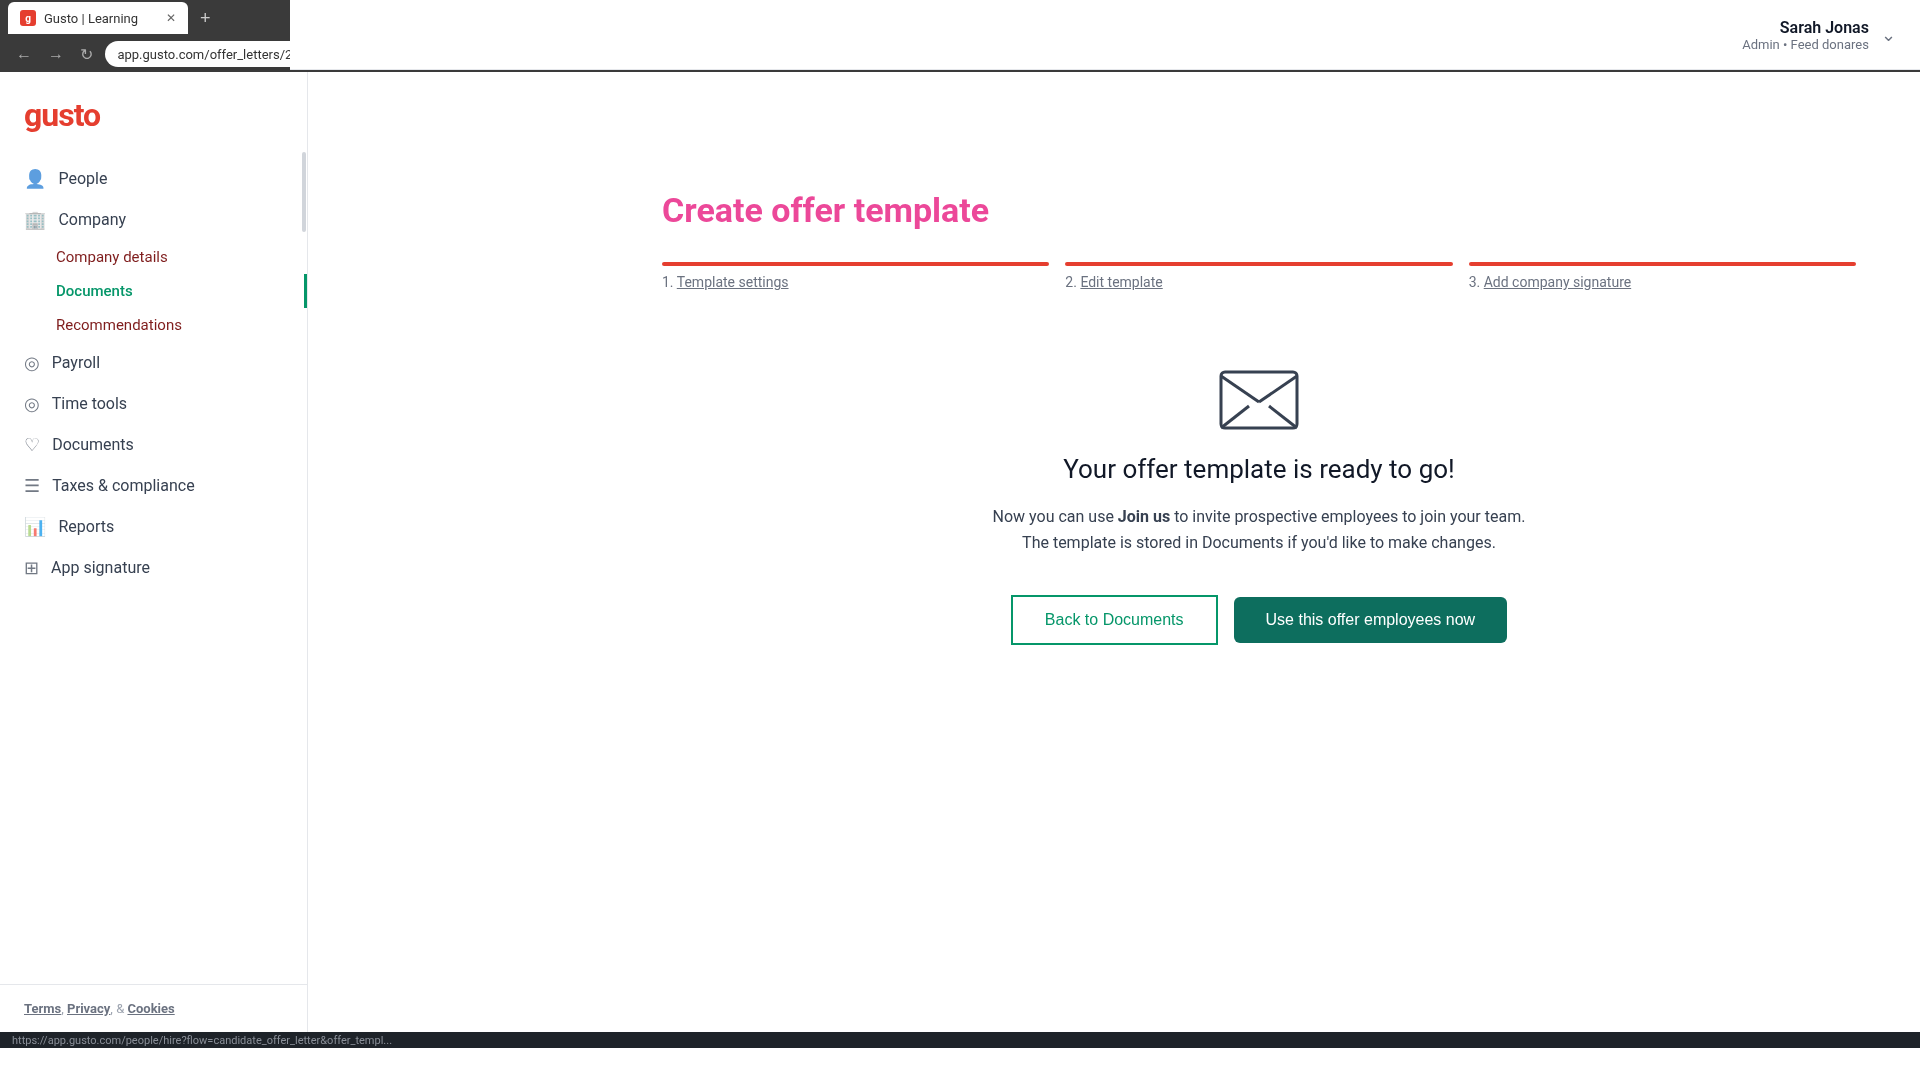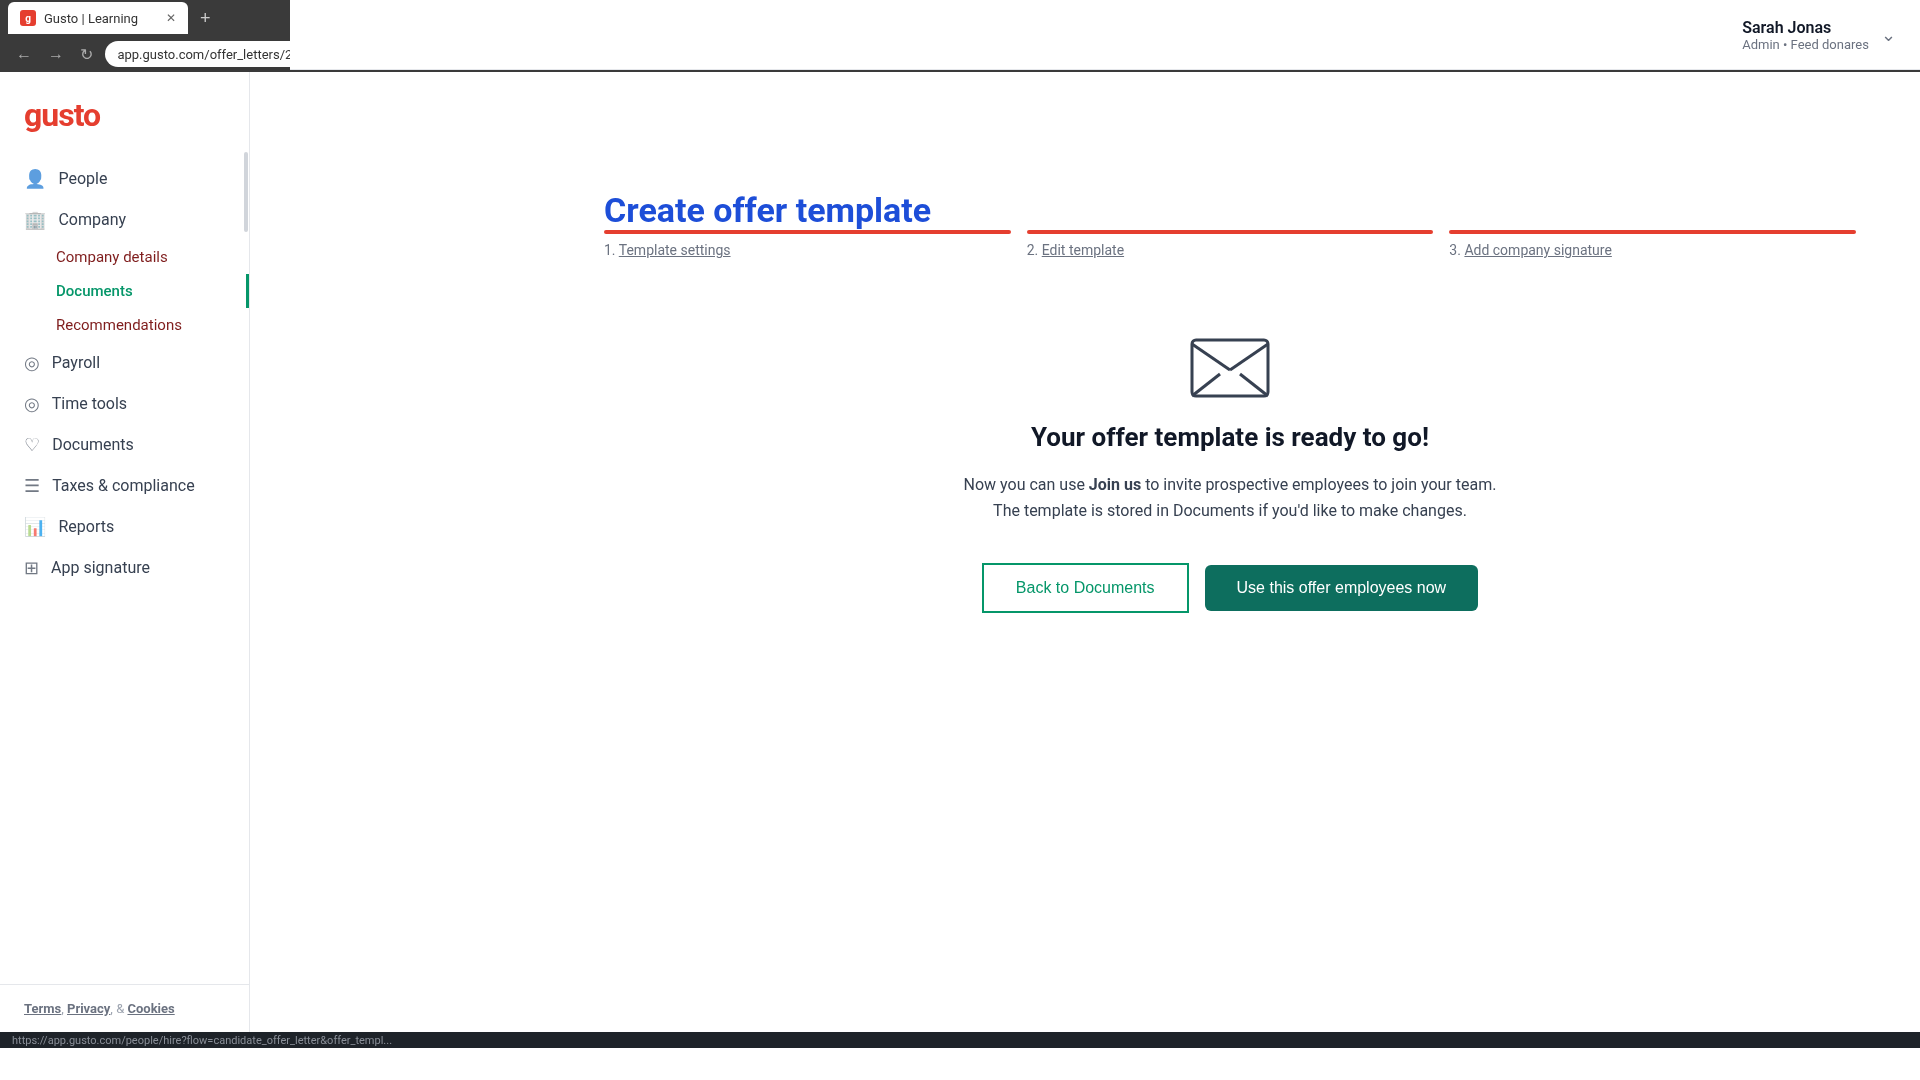--- a/index.html
+++ b/index.html
@@ -90,21 +90,21 @@
 
     
     .app-layout {
       display: flex;
       height: calc(1080px - 120px);
       background: #fff;
     }
 
     
     .sidebar {
-      width: 250px;
+      width: 308px;
       background: #fff;
       border-right: 1px solid #e5e7eb;
       display: flex;
       flex-direction: column;
       padding-top: 16px;
       position: relative;
       overflow: hidden;
     }
     .gusto-logo {
       padding: 8px 24px 24px;
@@ -203,21 +203,21 @@
       border-bottom: 1px solid #e5e7eb;
       background: #fff;
       z-index: 10;
     }
     .user-info {
       display: flex;
       align-items: center;
       gap: 12px;
       cursor: pointer;
     }
-    .user-details { }
+    .user-details { text-align: right; }
     .user-name {
       font-size: 16px;
       font-weight: 600;
       color: #111827;
     }
     .user-role {
       font-size: 13px;
       color: #6b7280;
     }
     .chevron-down {
@@ -229,21 +229,22 @@
     .main-content {
       margin-left: 290px;
       margin-top: 70px;
       flex: 1;
       padding: 48px 64px;
       overflow-y: auto;
     }
     .page-title {
       font-size: 34px;
       font-weight: 700;
-      color: #1d4ed8;
+      color: #ec4899;
+      margin-bottom: 32px;
     }
 
     
     .steps-container {
       display: flex;
       gap: 0;
       margin-bottom: 48px;
       position: relative;
     }
     .step-section {
@@ -277,21 +278,21 @@
       text-align: center;
       padding: 32px 0;
     }
     .envelope-icon {
       width: 80px;
       height: 60px;
       margin-bottom: 24px;
     }
     .success-title {
       font-size: 26px;
-      font-weight: 700;
+      font-weight: 400;
       color: #111827;
       margin-bottom: 20px;
     }
     .success-desc {
       font-size: 16px;
       color: #374151;
       line-height: 1.6;
       margin-bottom: 40px;
       max-width: 700px;
     }

